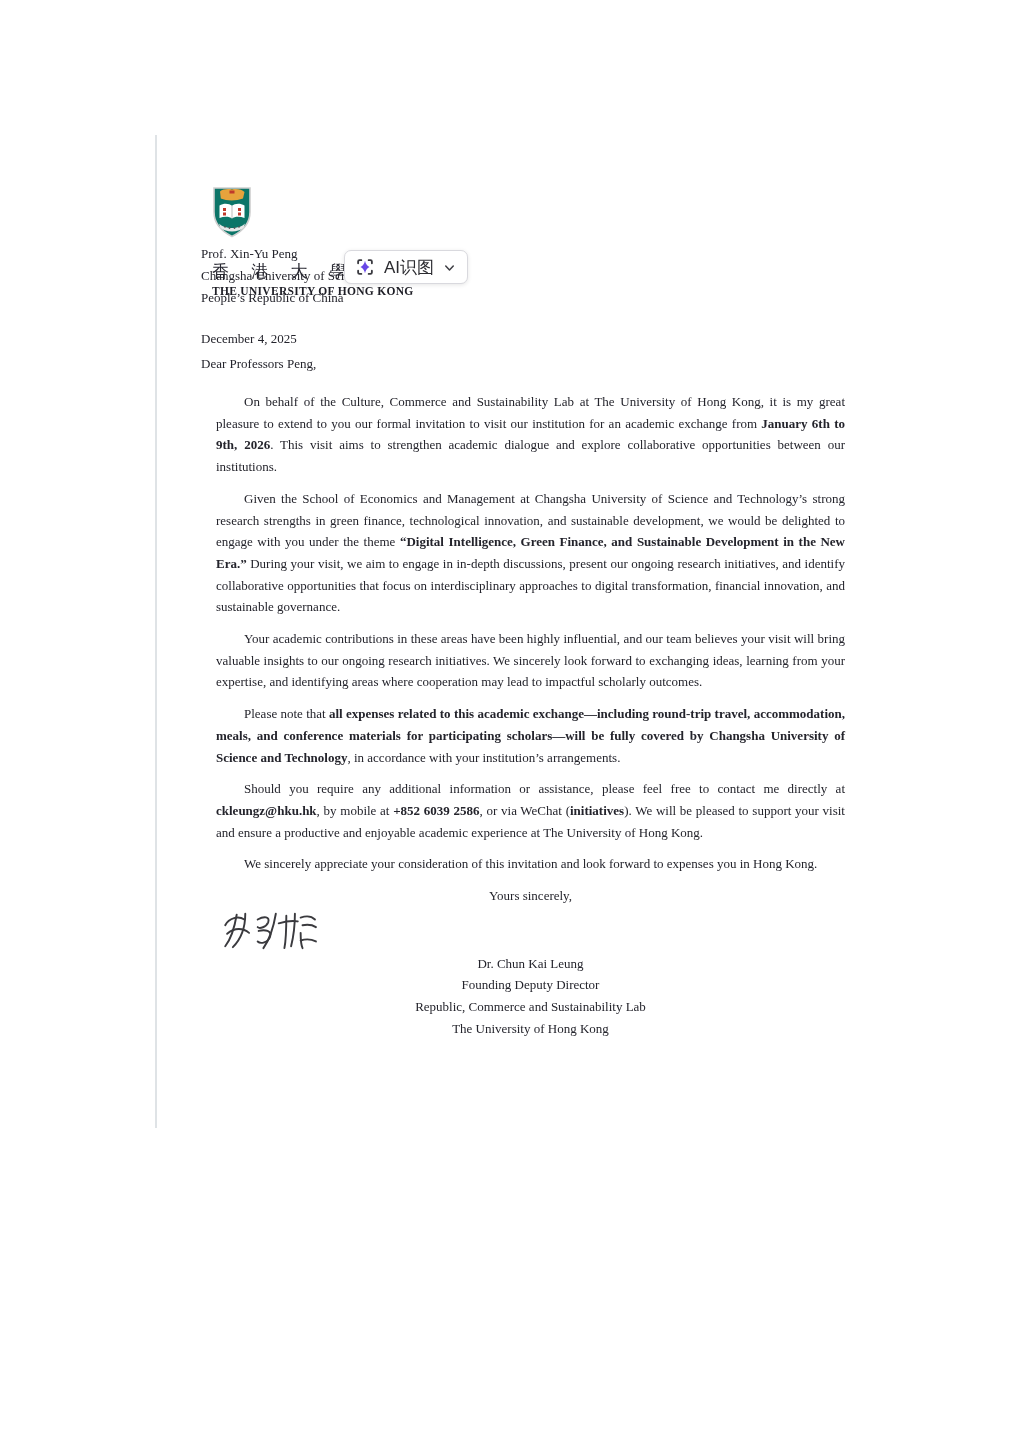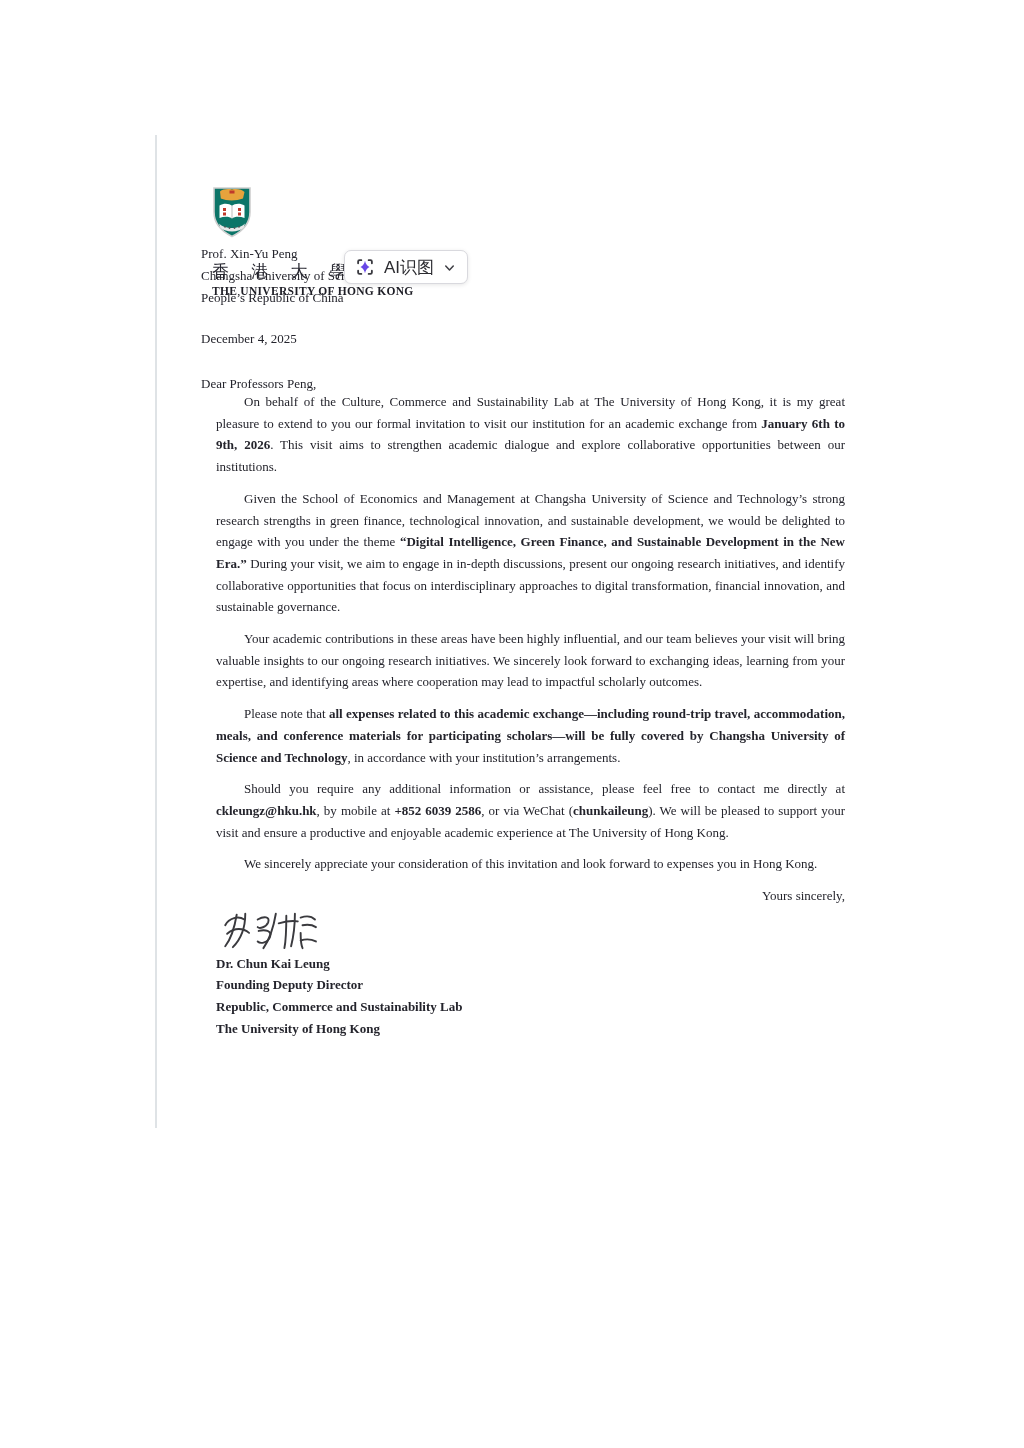--- a/index.html
+++ b/index.html
@@ -23,28 +23,28 @@
   .ai-button{
     position:absolute;left:344px;top:250px;height:34px;box-sizing:border-box;
     display:flex;align-items:center;gap:8px;padding:0 10px 0 9px;
     background:#ffffff;border:1px solid #d9d9de;border-radius:7px;
     box-shadow:0 1px 4px rgba(0,0,0,0.10);cursor:pointer;z-index:5;
     font-family:"Liberation Sans","DejaVu Sans",sans-serif;font-size:17px;font-weight:500;color:#2b2b30;
   }
   .ai-button svg{display:block;}
 
   .date-line{position:absolute;left:201px;top:331px;width:629px;text-align:left;font-size:13px;}
-  .salutation{position:absolute;left:201px;top:376px;font-size:13px;}
+  .salutation{position:absolute;left:201px;top:356px;font-size:13px;}
 
   .letter-body{position:absolute;left:216px;top:391px;width:629px;font-size:13px;line-height:21.7px;text-align:justify;}
   .letter-body p{margin:0 0 10px 0;text-indent:28px;}
   .letter-body p b{font-weight:bold;}
-  .closing{text-indent:0 !important;text-align:right;margin:0 0 0 0 !important;}
+  .closing{text-indent:0 !important;text-align:center;margin:0 0 0 0 !important;}
   .sig{margin:2px 0 2px 2px;height:42px;}
-  .signer div{line-height:21.7px;text-align:left;font-weight:bold;}
+  .signer div{line-height:21.7px;text-align:center;}
 </style>
 </head>
 <body>
 
 <div class="page-edge"></div>
 
 <div class="logo-row">
   <span class="crest">
     <svg width="40" height="52" viewBox="0 0 40 52">
       <path d="M2 2 H38 V26 C38 38.5 30 45.5 20 50.5 C10 45.5 2 38.5 2 26 Z" fill="#0c7568" stroke="#cfcfcf" stroke-width="1.6"></path>
@@ -95,21 +95,21 @@
 
 <div class="date-line">December 4, 2025</div>
 <div class="salutation">Dear Professors Peng,</div>
 
 <div class="letter-body">
   <div>
       <p><span>On behalf of the Culture, Commerce and Sustainability Lab at The University of Hong Kong, it is my great pleasure to extend to you our formal invitation to visit our institution for an academic exchange from </span><b>January 6th to 9th, 2026</b><span>. This visit aims to strengthen academic dialogue and explore collaborative opportunities between our institutions.</span></p>
       <p><span>Given the School of Economics and Management at Changsha University of Science and Technology’s strong research strengths in green finance, technological innovation, and sustainable development, we would be delighted to engage with you under the theme </span><b>“Digital Intelligence, Green Finance, and Sustainable Development in the New Era.”</b><span> During your visit, we aim to engage in in-depth discussions, present our ongoing research initiatives, and identify collaborative opportunities that focus on interdisciplinary approaches to digital transformation, financial innovation, and sustainable governance.</span></p>
       <p><span>Your academic contributions in these areas have been highly influential, and our team believes your visit will bring valuable insights to our ongoing research initiatives. We sincerely look forward to exchanging ideas, learning from your expertise, and identifying areas where cooperation may lead to impactful scholarly outcomes.</span></p>
       <p><span>Please note that </span><b>all expenses related to this academic exchange—including round-trip travel, accommodation, meals, and conference materials for participating scholars—will be fully covered by Changsha University of Science and Technology</b><span>, in accordance with your institution’s arrangements.</span></p>
-      <p><span>Should you require any additional information or assistance, please feel free to contact me directly at </span><b>ckleungz@hku.hk</b><span>, by mobile at </span><b>+852 6039 2586</b><span>, or via WeChat (</span><b>chunkaileung</b><span>). We will be pleased to support your visit and ensure a productive and enjoyable academic experience at The University of Hong Kong.</span></p>
+      <p><span>Should you require any additional information or assistance, please feel free to contact me directly at </span><b>ckleungz@hku.hk</b><span>, by mobile at </span><b>+852 6039 2586</b><span>, or via WeChat (</span><b>initiatives</b><span>). We will be pleased to support your visit and ensure a productive and enjoyable academic experience at The University of Hong Kong.</span></p>
       <p><span>We sincerely appreciate your consideration of this invitation and look forward to expenses you in Hong Kong.</span></p>
     </div>
   <p class="closing">Yours sincerely,</p>
   <div class="sig">
     <svg width="108" height="42" viewBox="0 0 110 44" fill="none" stroke="#3a3a3e" stroke-width="2" stroke-linecap="round" stroke-linejoin="round">
       <path d="M6 17 C10 9 20 7 26 11"></path>
       <path d="M8 26 C16 19 25 20 31 25"></path>
       <path d="M18 6 C16 18 13 30 6 39"></path>
       <path d="M27 5 C27 17 24 30 14 40"></path>
       <path d="M40 11 C47 7 53 8 51 14 C49 19 42 21 40 19"></path>

